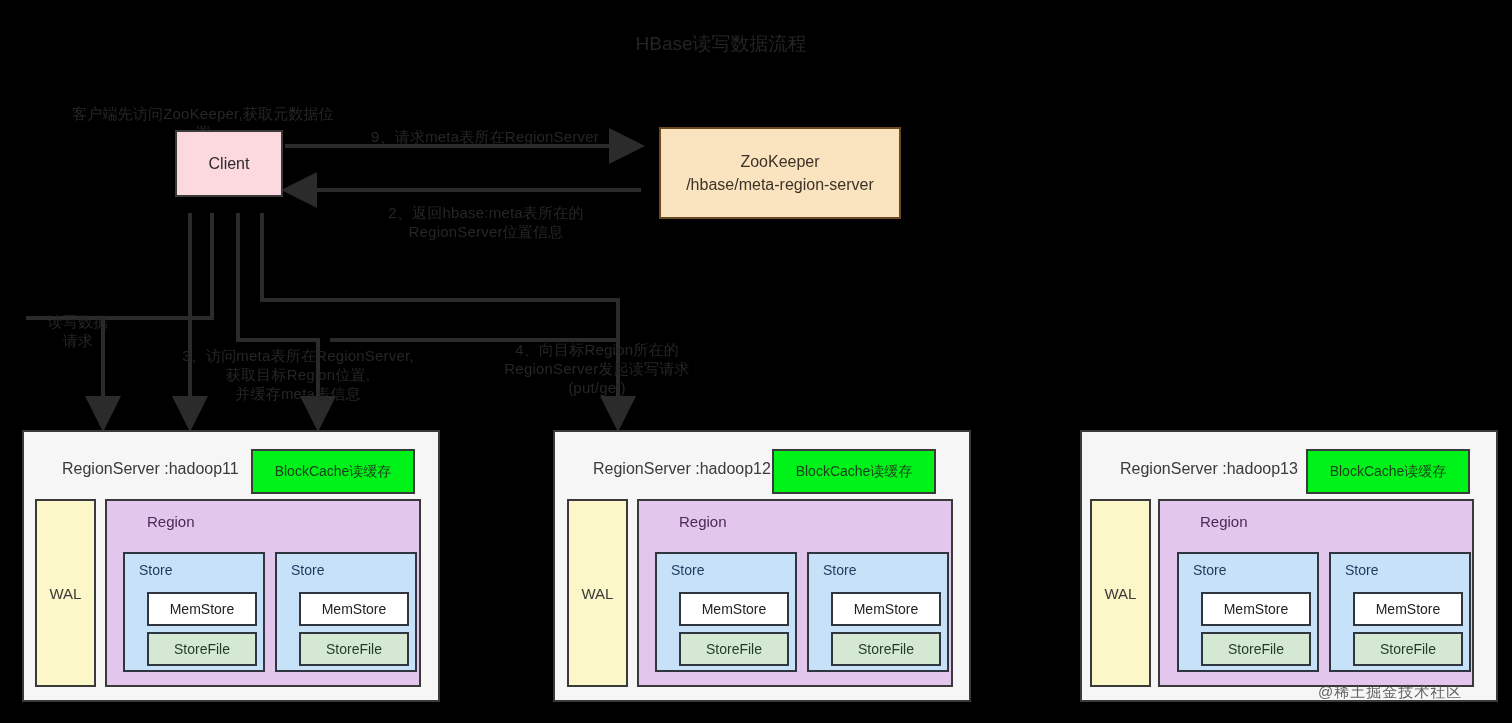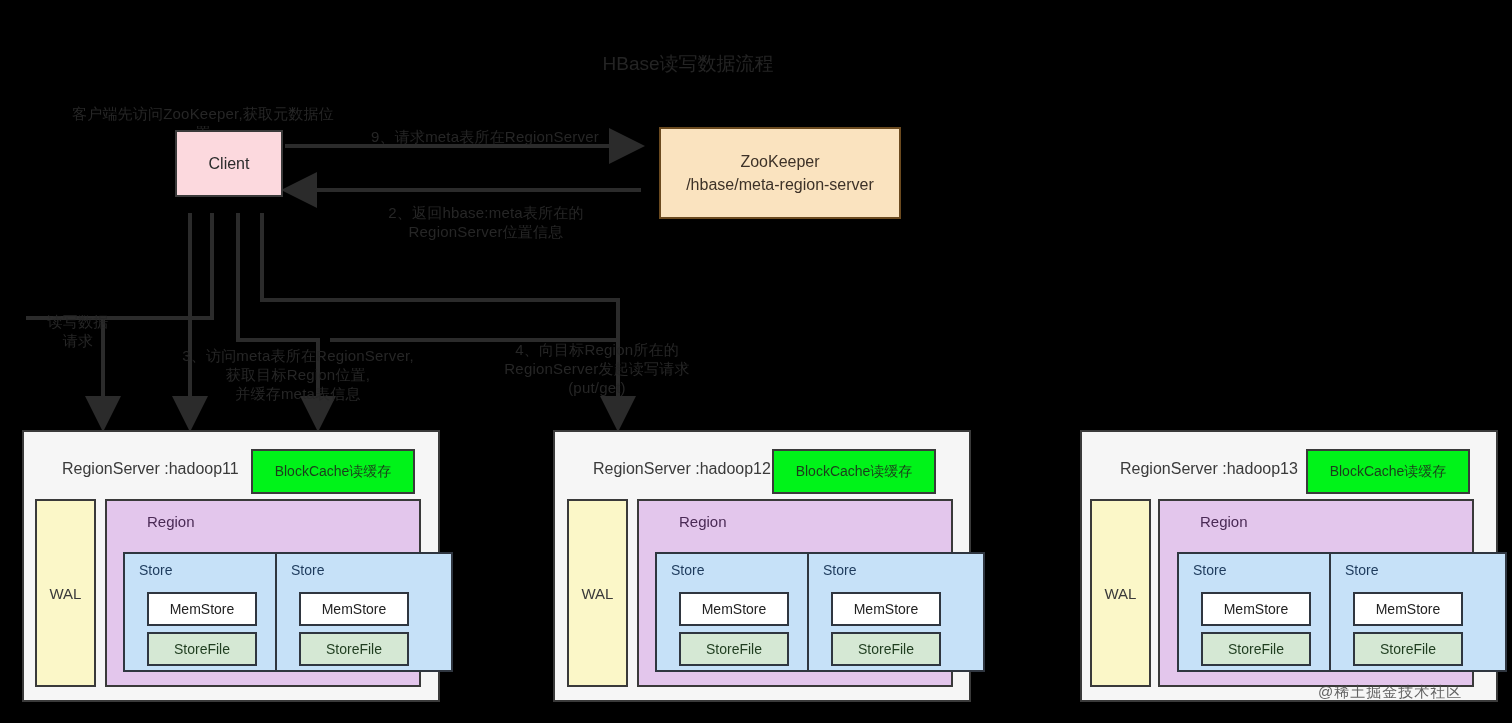--- a/index.html
+++ b/index.html
@@ -30,21 +30,21 @@
   .blockcache{position:absolute;top:449px;width:160px;height:41px;background:#00f319;
       border:2px solid #3a3a3a;display:flex;align-items:center;justify-content:center;
       color:#1c3b1c;font-size:14px;text-align:center;}
   .wal{position:absolute;top:499px;width:57px;height:184px;background:#fbf7c8;
       border:2px solid #3a3a3a;display:flex;align-items:center;justify-content:center;
       color:#3a3a3a;font-size:15px;}
   .region{position:absolute;top:499px;width:312px;height:184px;background:#e3c6ec;
       border:2px solid #3a3a3a;}
   .region-label{position:absolute;left:40px;top:12px;color:#4a2a55;font-size:15px;}
   .store{position:absolute;top:552px;width:138px;height:116px;background:#c6e1f8;
-      border:2px solid #2f3640;padding-left:36px;}
+      border:2px solid #2f3640;}
   .store-label{position:absolute;left:14px;top:8px;color:#1d3a5c;font-size:14px;}
   .memstore{position:absolute;left:22px;top:38px;width:106px;height:30px;background:#ffffff;
       border:2px solid #2f3640;display:flex;align-items:center;justify-content:center;
       color:#222;font-size:14px;}
   .storefile{position:absolute;left:22px;top:78px;width:106px;height:30px;background:#d5e8d4;
       border:2px solid #2f3640;display:flex;align-items:center;justify-content:center;
       color:#1f3d1f;font-size:14px;}
 
   .watermark{position:absolute;left:1318px;top:683px;color:#4a4a4a;font-size:15px;
       letter-spacing:1px;white-space:nowrap;opacity:.85;}
@@ -74,21 +74,21 @@
 
       <path d="M262,213 L262,300 L618,300 L618,424"></path>
     </g>
 
     <g stroke="#2b2b2b" stroke-width="4" fill="none">
       <path d="M26,318 L103,318"></path>
       <path d="M330,340 L618,340"></path>
     </g>
   </svg>
 
-  <div class="abs title-annot" style="left:523px;top:32px;width:330px;margin-top:20px;">HBase读写数据流程</div>
+  <div class="abs title-annot" style="left:556px;top:32px;width:330px;">HBase读写数据流程</div>
 
   <div class="abs annot" style="left:68px;top:104px;width:270px;">客户端先访问ZooKeeper,获取元数据位置</div>
   <div class="abs annot" style="left:340px;top:127px;width:290px;">9、请求meta表所在RegionServer</div>
   <div class="abs annot" style="left:336px;top:203px;width:300px;">2、返回hbase:meta表所在的
 RegionServer位置信息</div>
   <div class="abs annot" style="left:18px;top:312px;width:120px;">读写数据
 请求</div>
   <div class="abs annot" style="left:178px;top:346px;width:240px;">3、访问meta表所在RegionServer,
 获取目标Region位置,
 并缓存meta表信息</div>

